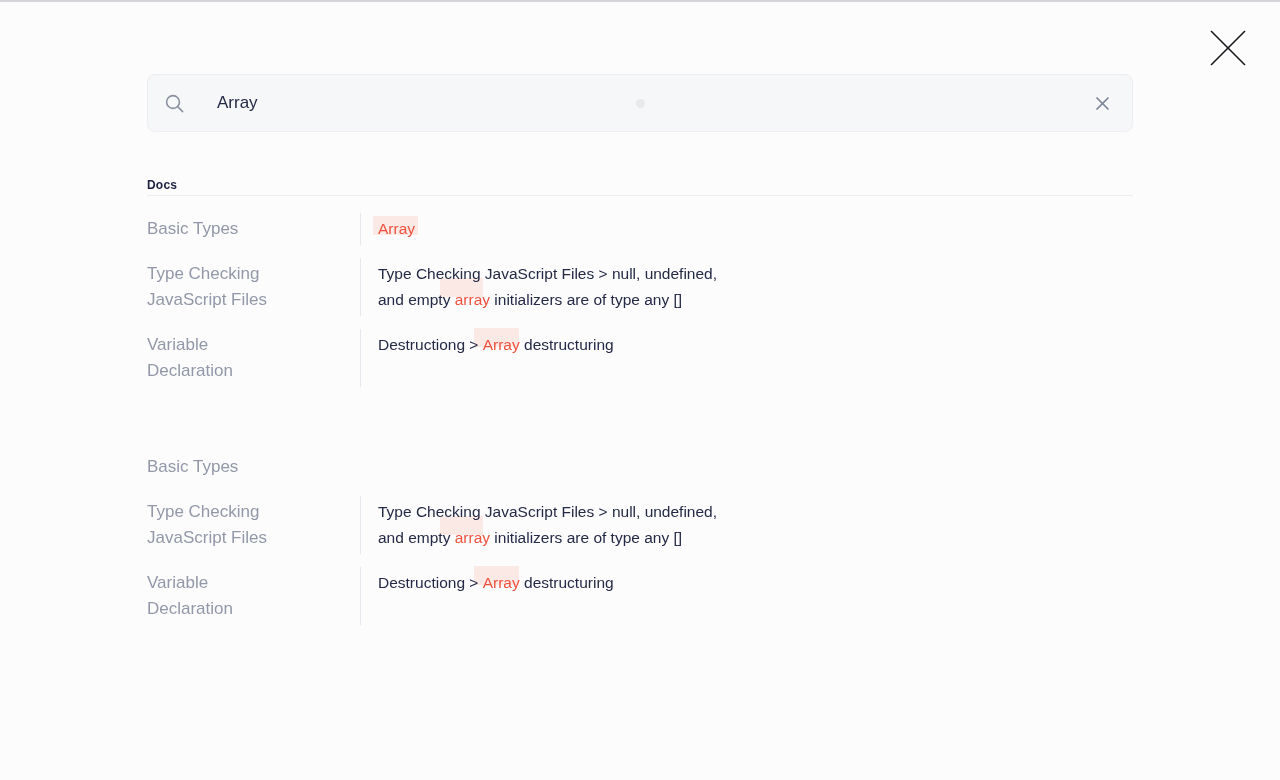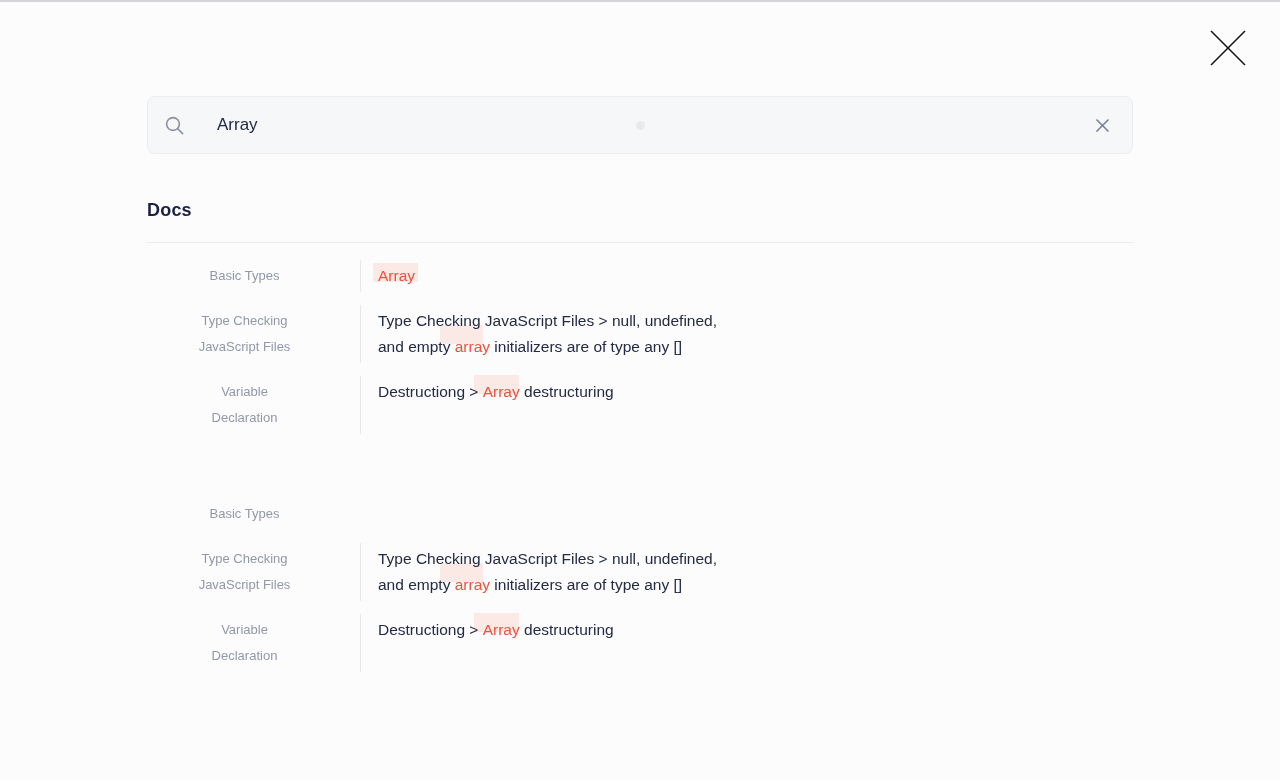--- a/index.html
+++ b/index.html
@@ -28,21 +28,21 @@
     height: 40px;
     display: flex;
     align-items: center;
     justify-content: center;
     cursor: pointer;
     background: none;
     border: none;
   }
   .container {
     width: 986px;
-    margin: 94px auto 0 auto;
+    margin: 72px auto 0 auto;
   }
   .searchbar {
     position: relative;
     height: 58px;
     background: #f6f7f9;
     border: 1px solid #ededf1;
     border-radius: 8px;
     display: flex;
     align-items: center;
     padding: 0 18px 0 16px;
@@ -70,38 +70,38 @@
     left: 488px;
     top: 24px;
     width: 9px;
     height: 9px;
     border-radius: 50%;
     background: rgba(120,120,130,0.10);
   }
   .section { margin-top: 46px; }
   .section + .section { margin-top: 64px; }
   .section-title {
-    font-size: 18px;
+    font-size: 12px;
     font-weight: 700;
     color: #1c2140;
     letter-spacing: 0.2px;
-    padding-bottom: 21px;
+    padding-bottom: 3px;
     border-bottom: 1px solid var(--divider);
   }
   .rows { margin-top: 17px; }
   .row {
     display: flex;
     align-items: stretch;
   }
   .row + .row { margin-top: 13px; }
   .row-label {
     flex: 0 0 195px;
-    text-align: center;
+    text-align: left;
     color: var(--text-gray);
-    font-size: 13px;
+    font-size: 17px;
     line-height: 26px;
     padding: 3px 0;
   }
   .row-content {
     margin-left: 18px;
     border-left: 1px solid var(--rule);
     padding: 3px 0 3px 17px;
     font-size: 15.5px;
     line-height: 26px;
     color: var(--text-dark);

